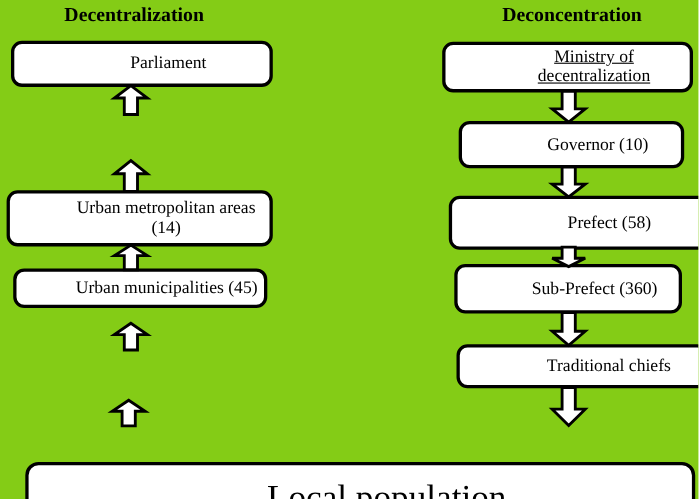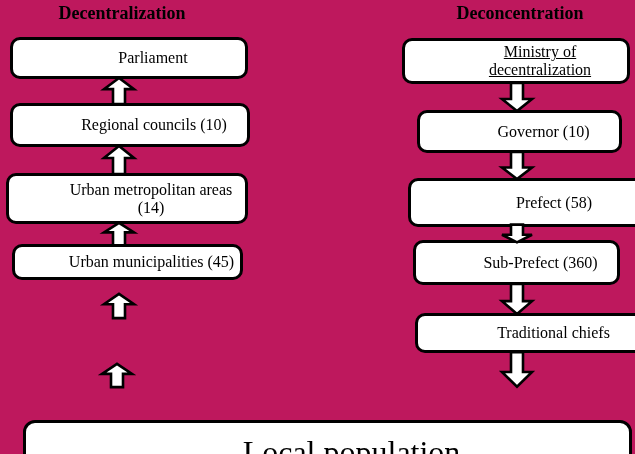--- a/index.html
+++ b/index.html
@@ -4,21 +4,21 @@
 <style>
   html, body {
     margin: 0;
     padding: 0;
     background: #ffffff;
   }
   .canvas {
     position: relative;
     width: 635px;
     height: 454px;
-    background: #be185d;
+    background: #84cc16;
     font-family: "Liberation Serif", "DejaVu Serif", serif;
     color: #000000;
     overflow: hidden;
   }
   .col-title {
     position: absolute;
     font-size: 18px;
     font-weight: bold;
     text-align: center;
     line-height: 22px;
@@ -59,23 +59,20 @@
 </head>
 <body>
 
 <div class="canvas">
 
   <div class="col-title" style="left:32px; top:2px; width:180px;">Decentralization</div>
   <div class="col-title" style="left:430px; top:2px; width:180px;">Deconcentration</div>
 
   <div class="box" style="left:10px; top:37px; width:238px; height:42px;">
     <span>Parliament</span>
-  </div>
-  <div class="box" style="left:10px; top:103px; width:240px; height:44px;">
-    <span>Regional councils (10)</span>
   </div>
   <div class="box" style="left:6px; top:173px; width:242px; height:51px;">
     <span>Urban metropolitan areas (14)</span>
   </div>
   <div class="box" style="left:12px; top:244px; width:231px; height:36px;">
     <span>Urban municipalities (45)</span>
   </div>
 
   <div class="box" style="left:402px; top:38px; width:228px; height:46px;text-decoration:underline;">
     <span>Ministry of decentralization</span>

